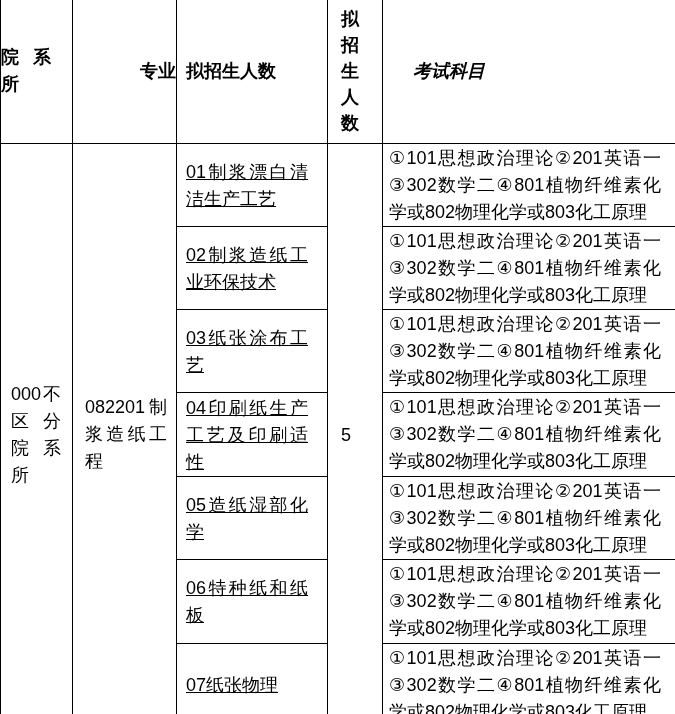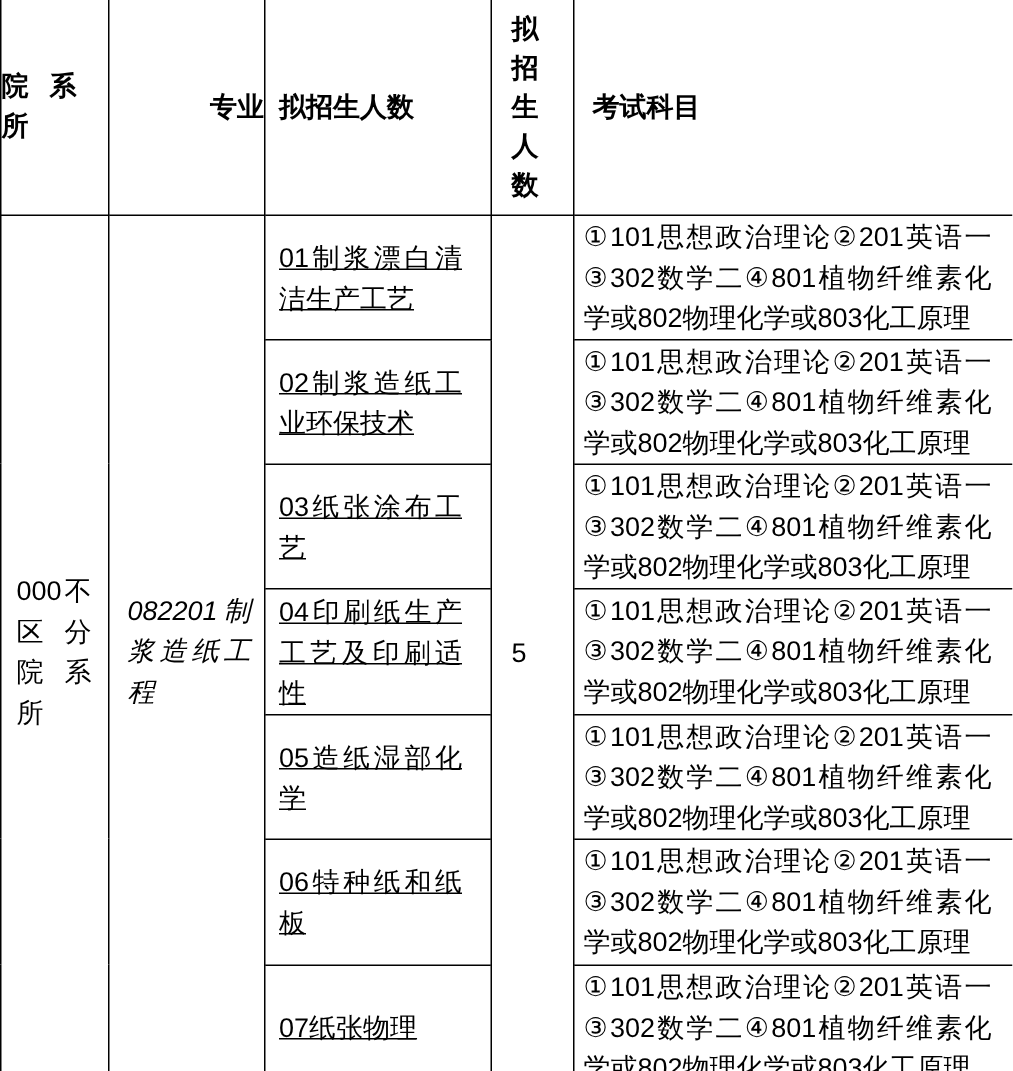--- a/index.html
+++ b/index.html
@@ -32,26 +32,26 @@
   table.enroll .col-subjects{border-right:none;}
   table.enroll tr:last-child .col-subjects{border-bottom:none;}
 
   tr.head th{font-weight:bold;}
 
   
   .hd-dept{width:50px;text-align:justify;text-justify:inter-character;}
   .hd-major{margin-left:12px;text-align:right;}
   .hd-dir{margin-left:9px;}
   .hd-enroll{width:20px;margin-left:13px;line-height:26px;word-break:break-all;}
-  .hd-subj{margin-left:12px;}
+  .hd-subj{margin-left:30px;font-style:italic;}
 
   
   td.cell-dept,td.cell-major,td.cell-enroll,td.cell-dir,td.cell-subj{vertical-align:top;}
   .b-dept{width:50px;margin:2px 13px 0 10px;text-align:justify;text-justify:inter-character;word-break:break-all;}
-  .b-major{width:82px;margin:0 0 0 12px;text-align:justify;text-justify:inter-character;word-break:break-all;font-style:italic;}
+  .b-major{width:82px;margin:0 0 0 12px;text-align:justify;text-justify:inter-character;word-break:break-all;}
   .b-enroll{margin:2px 0 0 13px;}
   .b-dir{width:122px;margin:2px 0 0 9px;text-align:justify;text-justify:inter-character;text-decoration:underline;}
   .b-subj{width:272px;margin:1px 0 0 6px;text-align:justify;text-justify:inter-character;}
 </style>
 </head>
 <body>
 
 <div class="page">
   <table class="enroll">
     <colgroup>

